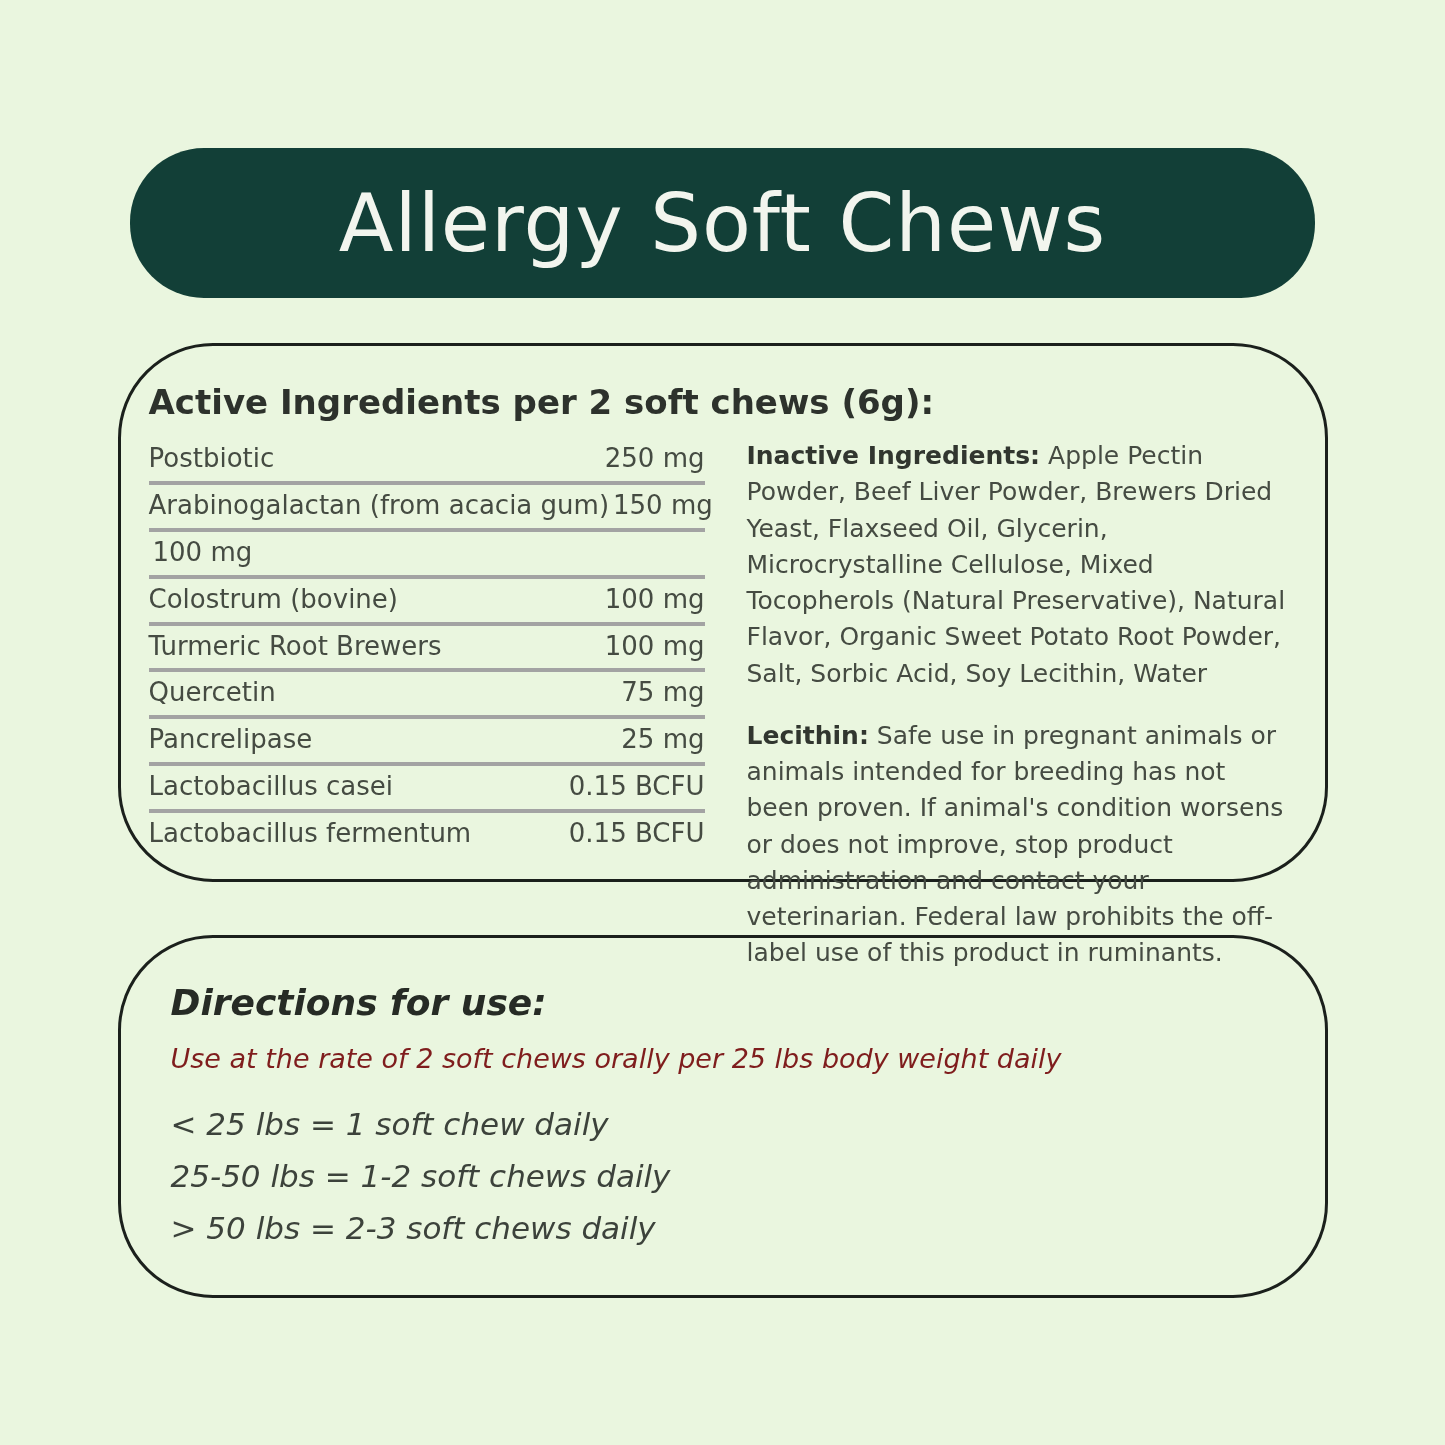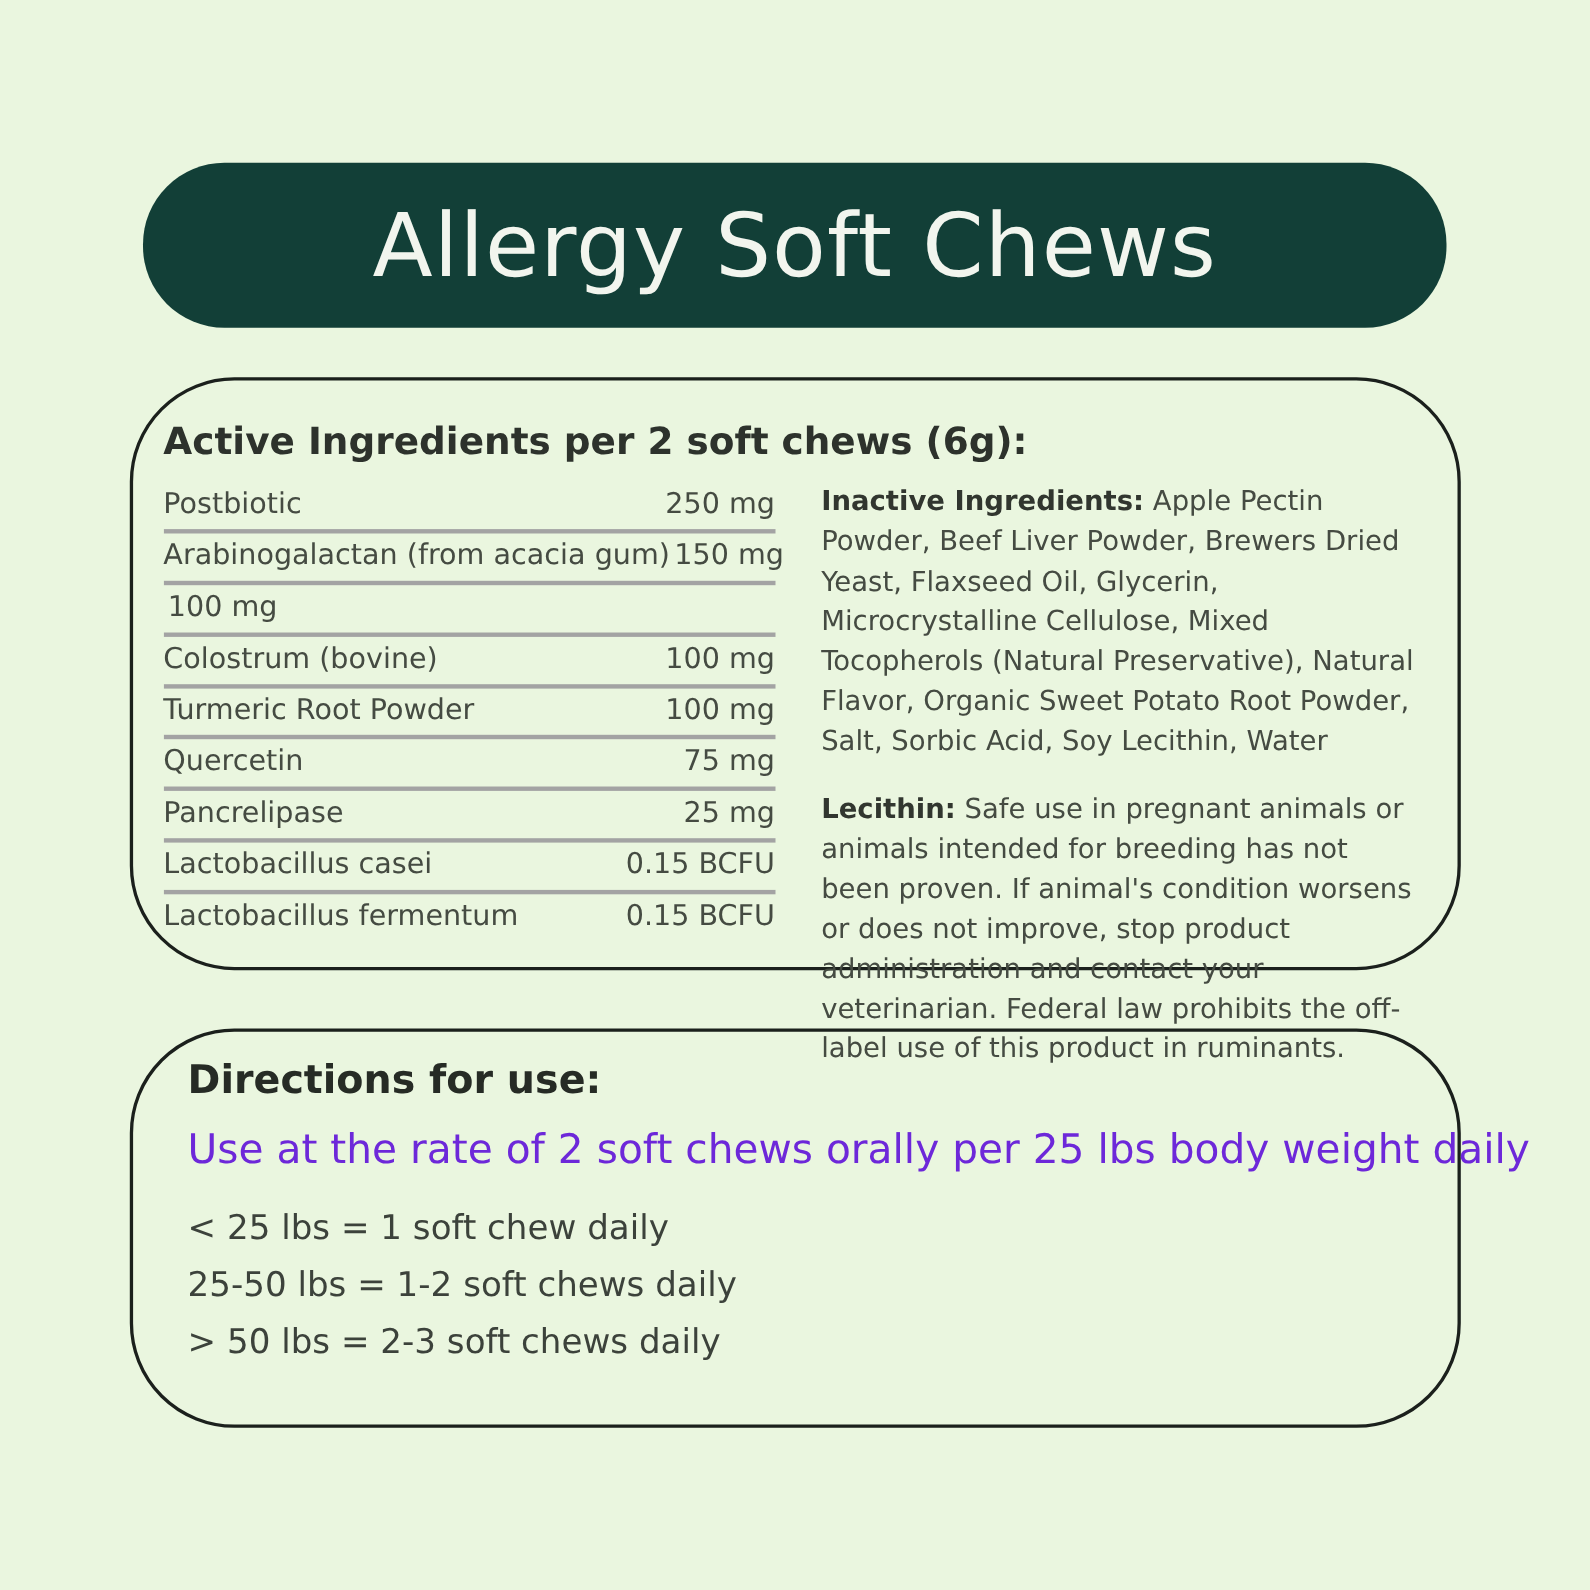--- a/index.html
+++ b/index.html
@@ -88,31 +88,32 @@
   .inline-label {
     font-weight: 700;
     color: #31362f;
   }
   .cautions-par { margin-top: 26px !important; }
 
   
   .panel-directions {
     margin-top: 53px;
     height: 363px;
-    padding: 24px 40px 0 50px;
+    padding: 44px 40px 0 50px;
+    font-style: italic;
   }
   .heading2 {
     font-size: 36px;
     font-weight: 700;
     color: #262b25;
   }
   .intro-line {
     margin-top: 20px;
-    font-size: 37px;
-    color: #6d28d9;
+    font-size: 27px;
+    color: #7f1d1d;
     white-space: nowrap;
   }
   .dose-list { margin-top: 32px; }
   .dose-line {
     font-size: 31px;
     color: #3c423b;
     white-space: nowrap;
   }
   .dose-line + .dose-line { margin-top: 16px; }
 </style>
@@ -137,21 +138,21 @@
         <span class="ing-amount">150 mg</span>
       </div>
       <div class="ing-row">
         <span class="ing-amount">100 mg</span>
       </div>
       <div class="ing-row">
         <span>Colostrum (bovine)</span>
         <span class="ing-amount">100 mg</span>
       </div>
       <div class="ing-row">
-        <span>Turmeric Root Powder</span>
+        <span>Turmeric Root Brewers</span>
         <span class="ing-amount">100 mg</span>
       </div>
       <div class="ing-row">
         <span>Quercetin</span>
         <span class="ing-amount">75 mg</span>
       </div>
       <div class="ing-row">
         <span>Pancrelipase</span>
         <span class="ing-amount">25 mg</span>
       </div>

